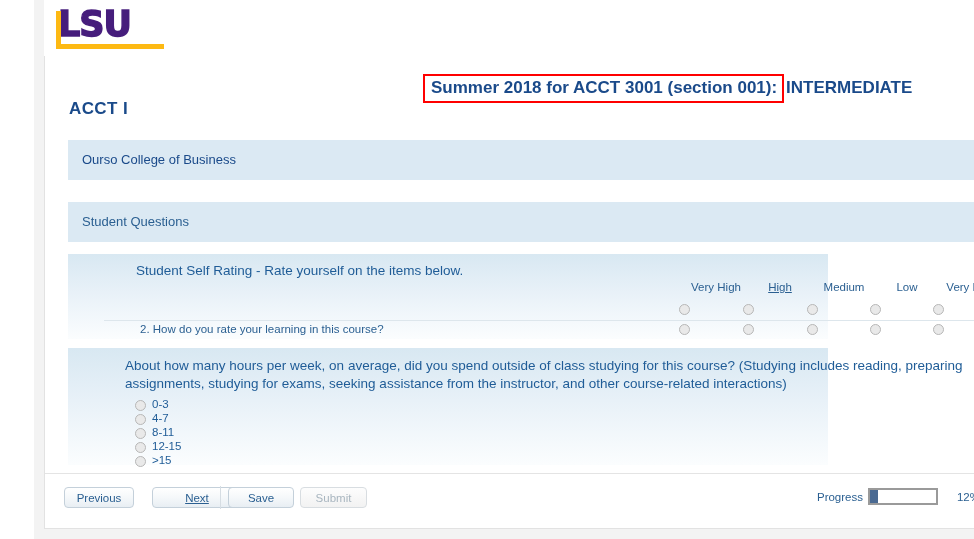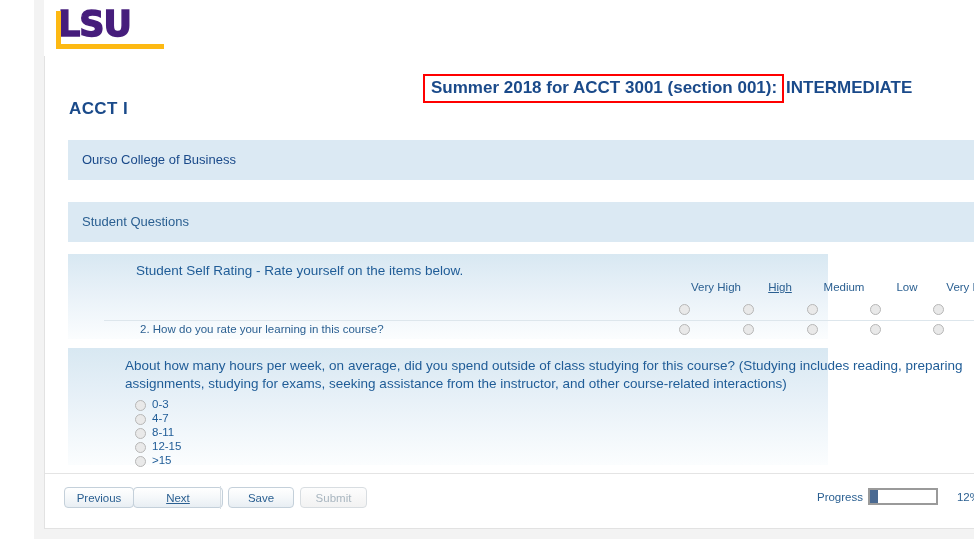--- a/index.html
+++ b/index.html
@@ -263,21 +263,21 @@
     box-sizing: border-box;
     cursor: pointer;
   }
   .btn.disabled {
     color: #a9b6c0;
     background: linear-gradient(to bottom, #fdfdfd 0%, #f2f2f2 100%);
     border-color: #d8dde1;
     cursor: default;
   }
   #btn-previous { left: 19px;  width: 70px; text-align: center; }
-  #btn-next     { left: 88px;  width: 90px; text-decoration: underline; }
+  #btn-next     { left: 107px;  width: 90px; text-decoration: underline; }
   #btn-divider  {
     position: absolute;
     left: 175px;
     top: 12px;
     width: 1px;
     height: 23px;
     background: #d6dde3;
   }
   #btn-save     { left: 183px; width: 66px; }
   #btn-submit   { left: 255px; width: 67px; }

